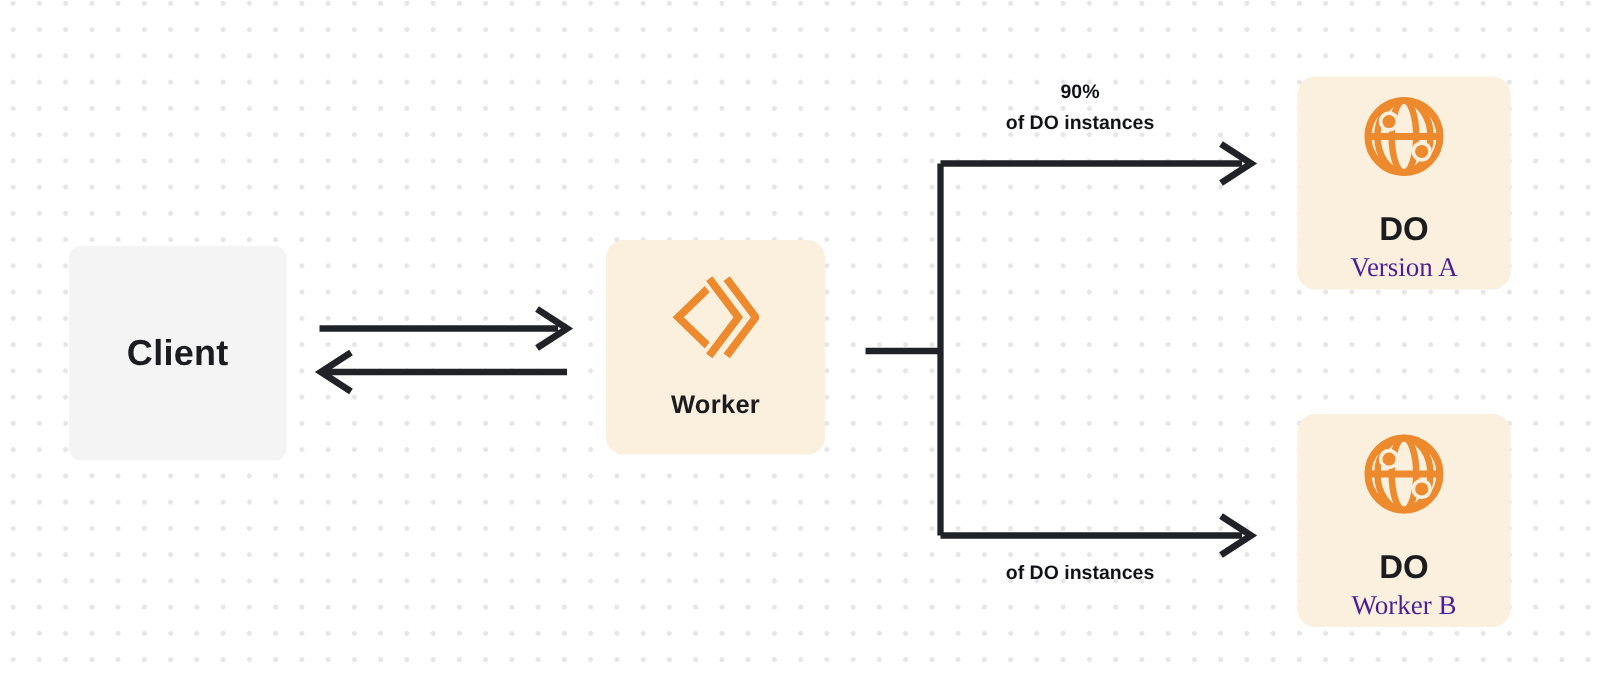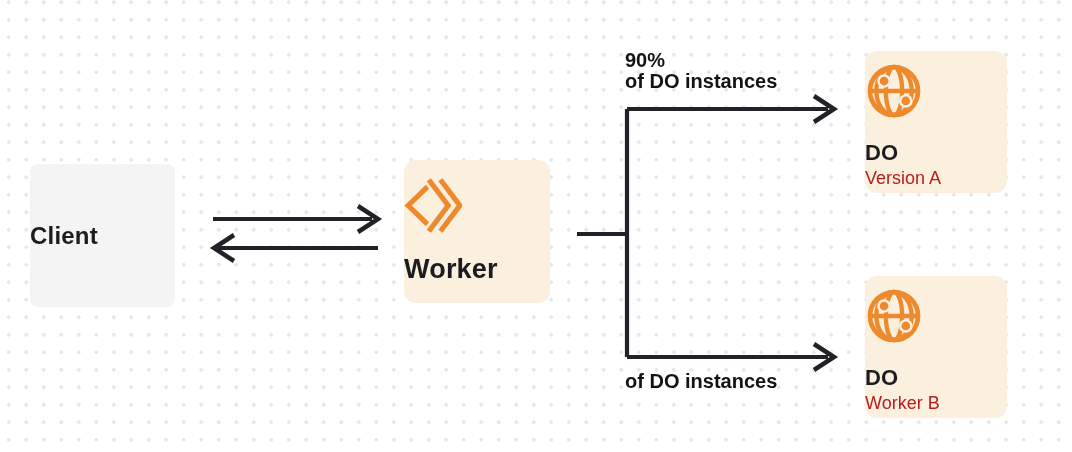--- a/index.html
+++ b/index.html
@@ -8,48 +8,48 @@
     width:1072px;height:452px;
     overflow:hidden;
     font-family:"Liberation Sans","DejaVu Sans",sans-serif;
     background-color:#ffffff;
     background-image:radial-gradient(circle,#e6e6e9 1.6px,transparent 1.7px);
     background-size:17.5px 17.5px;
     background-position:0px 11px;
   }
   .node{
     position:absolute;
-    display:flex;flex-direction:column;justify-content:center;
+    display:flex;flex-direction:column;align-items:center;justify-content:center;
     box-sizing:border-box;
   }
   .client-box{
-    left:30px;top:164px;width:145px;height:143px;
+    left:46px;top:164px;width:145px;height:143px;
     background:#f4f4f5;border-radius:8px;
   }
   .worker-box{
     left:404px;top:160px;width:146px;height:143px;
     background:#fbefde;border-radius:12px;
   }
   .do-box{
     width:142px;height:142px;left:865px;
     background:#fbefde;border-radius:12px;
     justify-content:flex-start;padding-top:11px;
   }
   .do-box.a{top:51px;}
   .do-box.b{top:276px;}
   .node-label{
     font-size:24px;font-weight:700;color:#1b1c1f;letter-spacing:.2px;
   }
-  .worker-box .node-label{font-size:27px;margin-top:21px;}
+  .worker-box .node-label{font-size:17px;margin-top:21px;}
   .do-title{font-size:22px;font-weight:700;color:#1b1c1f;margin-top:22px;line-height:1.0;}
-  .do-subtitle{font-size:18px;font-weight:400;color:#b91c1c;margin-top:4px;}
+  .do-subtitle{font-size:18px;font-weight:400;color:#4c1d95;margin-top:4px;font-family:Liberation Serif, serif;}
   .edge-layer{position:absolute;left:0;top:0;width:1072px;height:452px;pointer-events:none;}
   .pct-label{
-    position:absolute;width:190px;
-    font-size:20px;font-weight:700;color:#121317;line-height:21px;
+    position:absolute;width:190px;text-align:center;
+    font-size:13px;font-weight:700;color:#121317;line-height:21px;
   }
   .pct-label.top{left:625px;top:50px;}
   .pct-label.bottom{left:625px;top:371px;}
   .icon-wrap{line-height:0;}
 </style>
 </head>
 <body>
 
 <div class="canvas">
 

